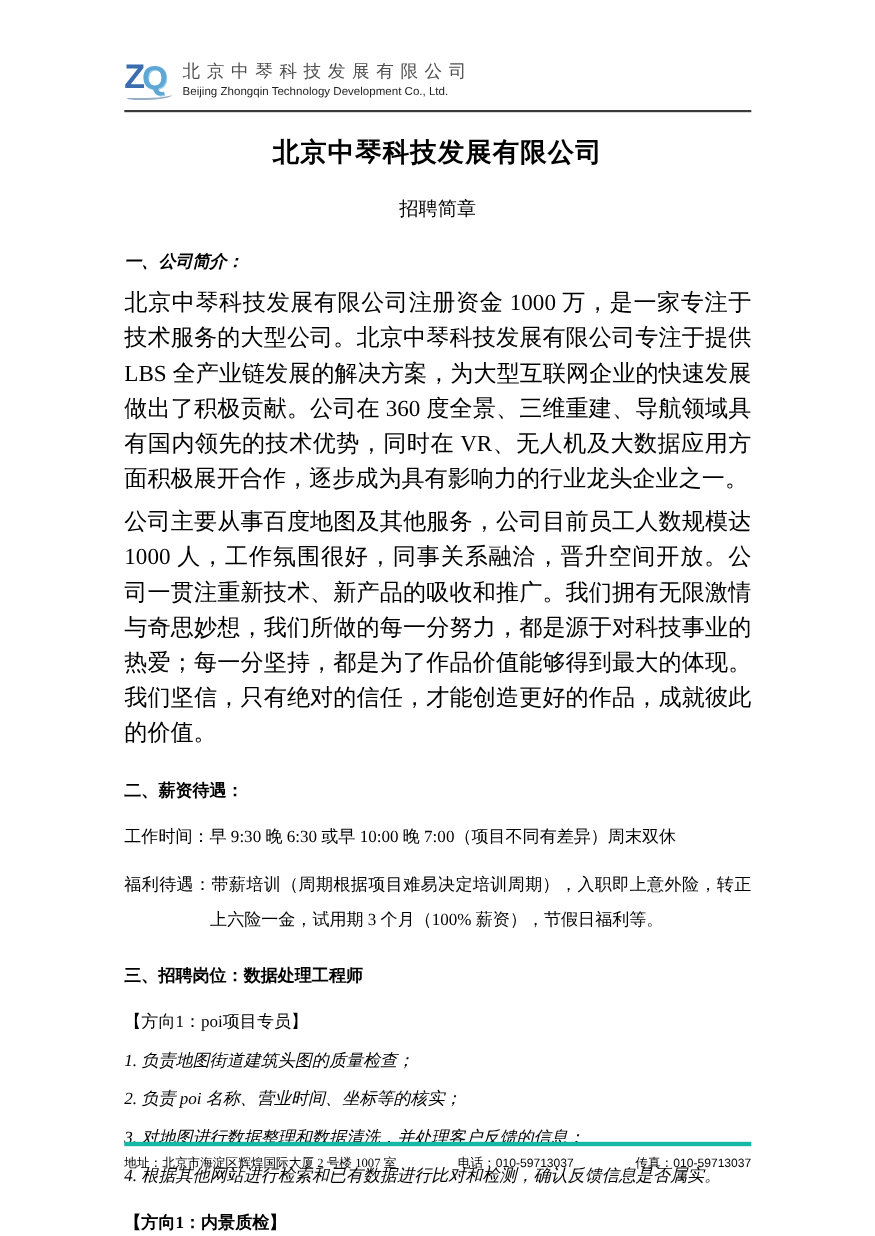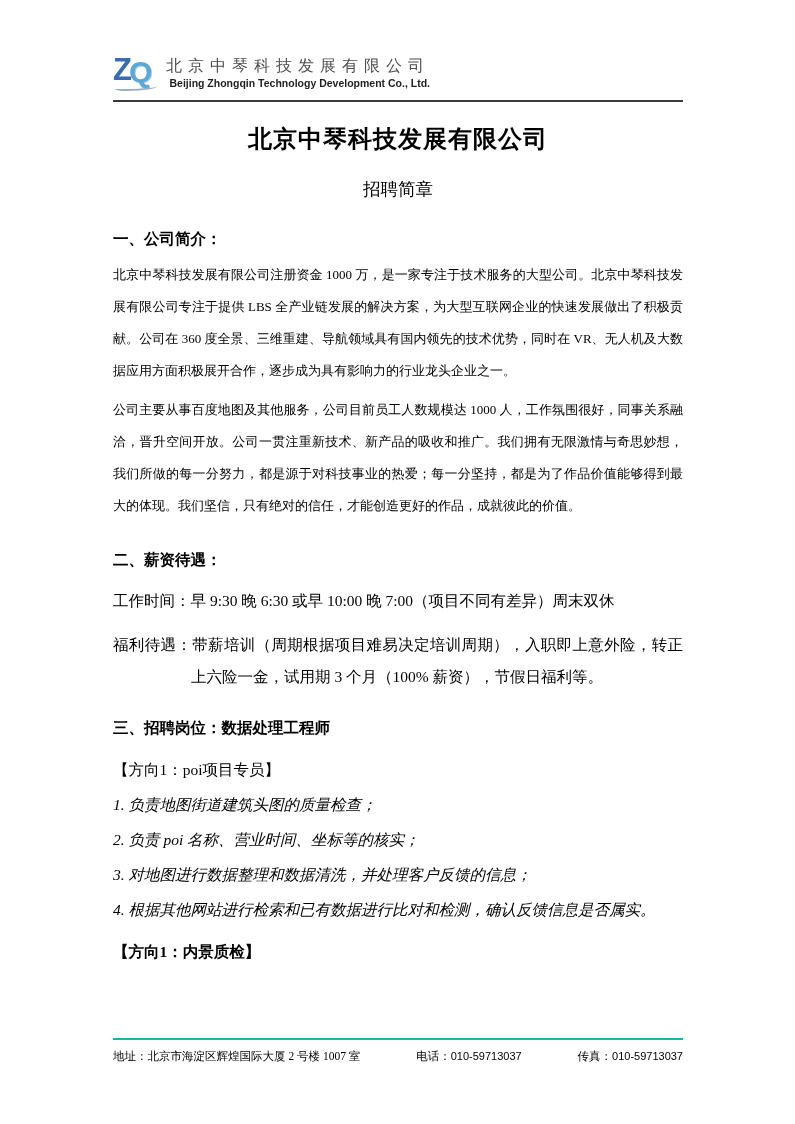--- a/index.html
+++ b/index.html
@@ -63,24 +63,23 @@
   .header-names { display: flex; flex-direction: column; gap: 2px; }
   .header-zh {
     font-size: 16px;
     color: #4e4e4e;
     letter-spacing: 6px;
     line-height: 18px;
   }
   .header-en {
     font-family: "Liberation Sans", "DejaVu Sans", sans-serif;
     font-size: 10.5px;
-    font-weight: bold;
+    font-weight: normal;
     color: #1f1f1f;
     line-height: 13px;
-    text-align: right;
   }
 
   
   .doc-title {
     margin-top: 21px;
     text-align: center;
     font-size: 24px;
     font-weight: bold;
     letter-spacing: 1px;
     line-height: 33px;
@@ -92,27 +91,27 @@
     font-weight: normal;
     line-height: 24px;
   }
 
   
   .sec-heading {
     font-size: 15.5px;
     font-weight: bold;
     line-height: 22px;
   }
-  .h1 { margin-top: 27px; }
+  .h1 { margin-top: 27px; font-style: italic; }
   .h2 { margin-top: 27px; }
   .h3 { margin-top: 24px; }
 
   .body-par {
     margin-top: 9px;
-    font-size: 13px;
+    font-size: 21px;
     line-height: 32px;
     text-align: justify;
     text-justify: inter-ideograph;
   }
   .hanging {
     margin-top: 12px;
     font-size: 15.5px;
     line-height: 32px;
     padding-left: 78px;
     text-indent: -78px;
@@ -135,21 +134,21 @@
     line-height: 22px;
     font-style: italic;
   }
 
   
   .doc-footer {
     position: absolute;
     left: 113px;
     right: 112px;
     top: 1038px;
-    border-top: 2px solid #14b8a6;
+    border-top: 4px solid #14b8a6;
     padding-top: 9px;
     display: flex;
     justify-content: space-between;
     font-size: 11.5px;
     line-height: 15px;
   }
   .footer-num {
     font-family: "Liberation Sans", "DejaVu Sans", sans-serif;
     font-weight: normal;
     font-size: 11px;

